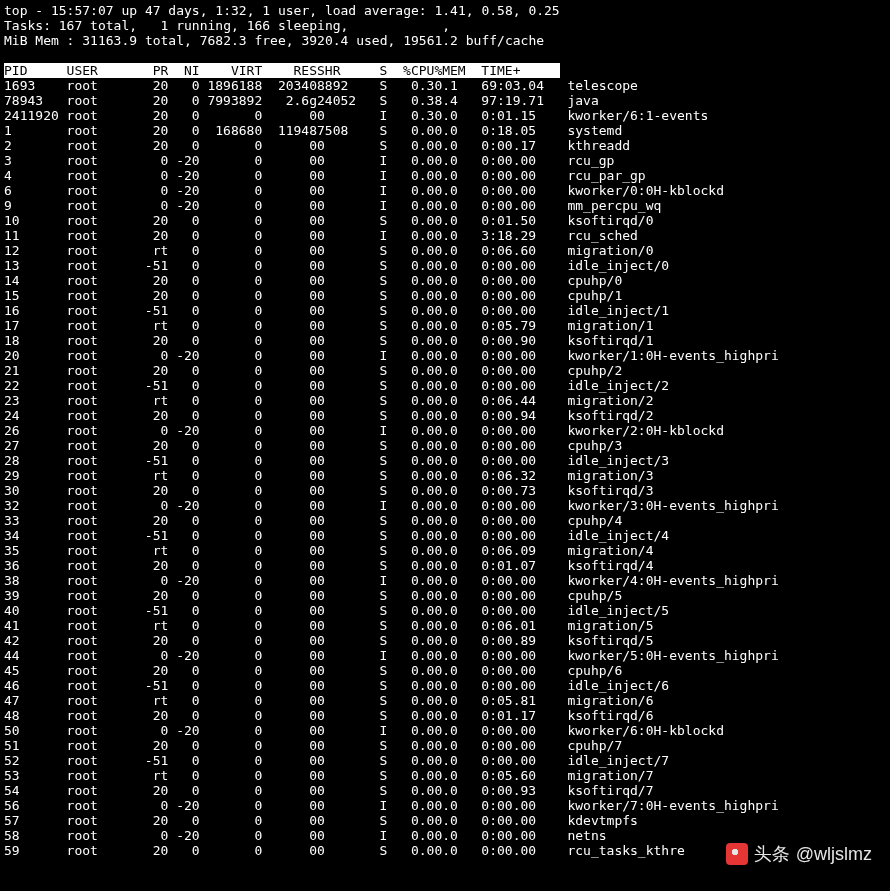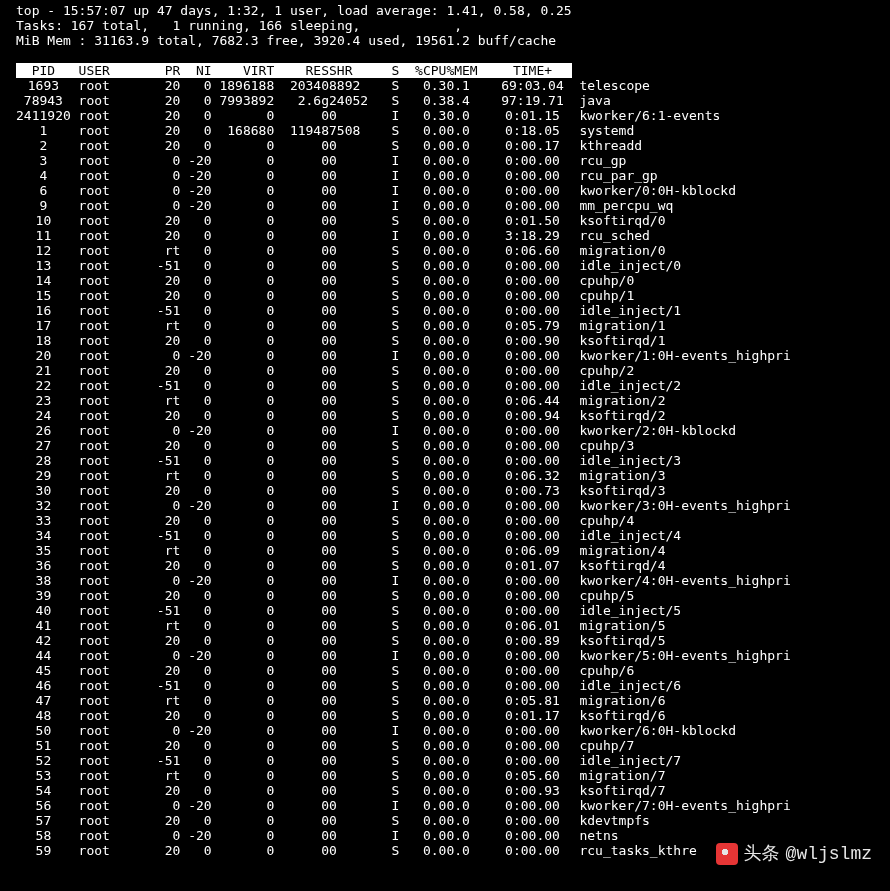--- a/index.html
+++ b/index.html
@@ -1,35 +1,35 @@
 <!DOCTYPE html>
 <html><head>
 <meta charset="utf-8">
 <style>
   html,body{margin:0;padding:0;background:#000;color:#fff;font-family:"DejaVu Sans Mono","Liberation Mono",Consolas,monospace;font-size:13px;line-height:15px;width:890px;height:891px;overflow:hidden}
-  .wrap{padding:3px 16px}
+  .wrap{padding:3px 4px}
   .summary span{white-space:pre}
   .hdr{background:#000;display:flex}
   .hdr .cell{background:#fff;color:#000}
   .row{display:flex;white-space:pre}
   .cell{display:inline-block;white-space:pre}
-  .c-pid{width:7ch;text-align:center}
+  .c-pid{width:7ch;text-align:left}
   .c-user{width:9ch;text-align:left;padding-left:1ch}
   .c-pr{width:4ch;text-align:right}
   .c-ni{width:4ch;text-align:right}
   .c-virt{width:8ch;text-align:right}
   .c-res{width:7ch;text-align:right}
   .c-shr{width:7ch;}
   .c-s{width:2ch;text-align:right}
   .c-cpu{width:6ch;text-align:right}
   .c-mem{width:6ch;text-align:left}
-  .c-time{width:10ch;text-align:center}
+  .c-time{width:10ch;text-align:left}
   .c-cmd{padding-left:1ch;text-align:left;flex:1}
   .blk{color:#000;background:#000}
-  .watermark{position:absolute;right:18px;bottom:26px;color:#fff;opacity:.9;font-family:Liberation Mono, monospace;font-size:18px;display:flex;align-items:center;gap:6px}
+  .watermark{position:absolute;right:18px;bottom:26px;color:#fff;opacity:.9;font-family:Liberation Sans, sans-serif;font-size:18px;display:flex;align-items:center;gap:6px}
   .wm-logo{width:22px;height:22px;background:#ff3b3b;border-radius:4px;position:relative}
   .wm-logo::before{content:"";position:absolute;inset:4px;border-radius:50%;background:radial-gradient(circle at 35% 35%,#fff 0 25%,transparent 26%),#ff3b3b}
 </style>
 </head>
 <body>
 
 <div class="wrap">
   <div class="summary">
     <div>top - 15:57:07 up 47 days,  1:32,  1 user,  load average: 1.41, 0.58, 0.25</div>
     <div><span>Tasks: 167 total,   1 running, 166 sleeping,   </span><span class="blk">0 stopped</span><span>,   </span><span class="blk">0 zombie</span></div>

